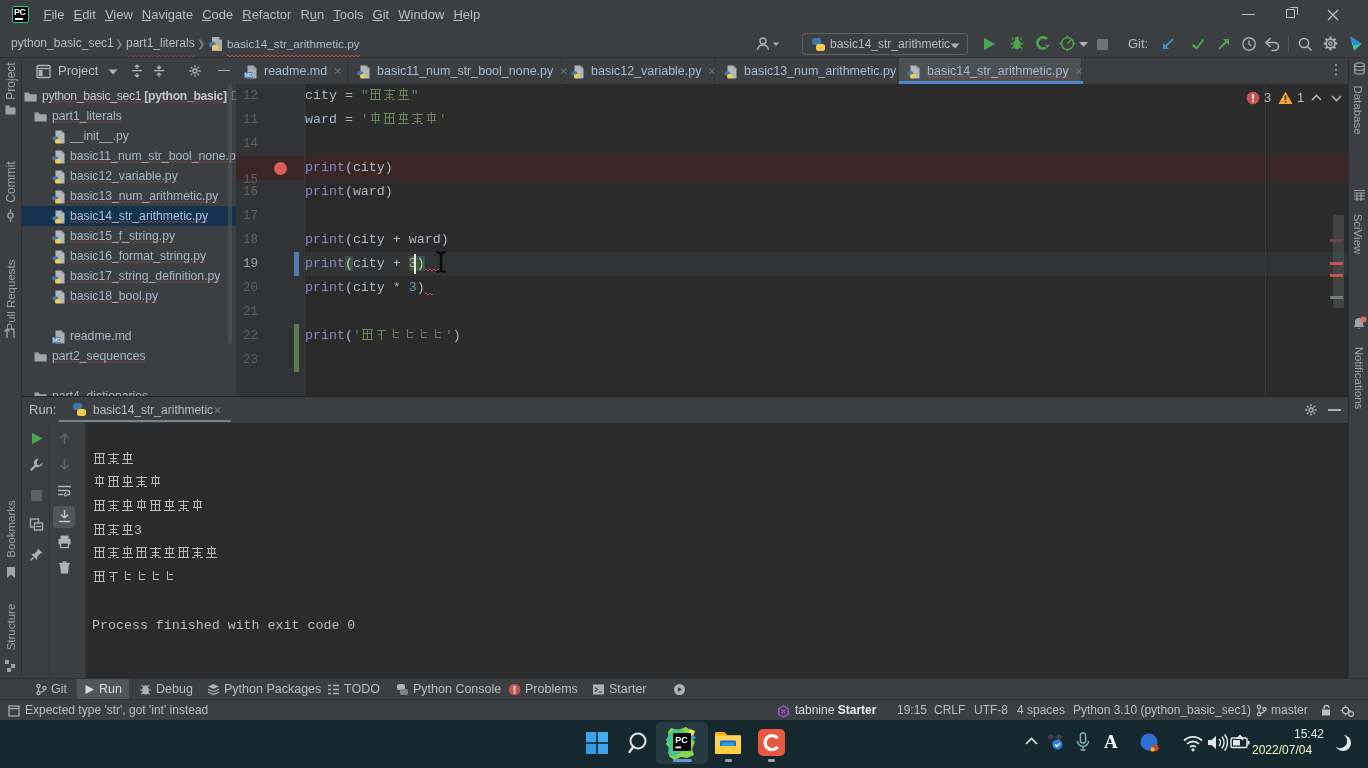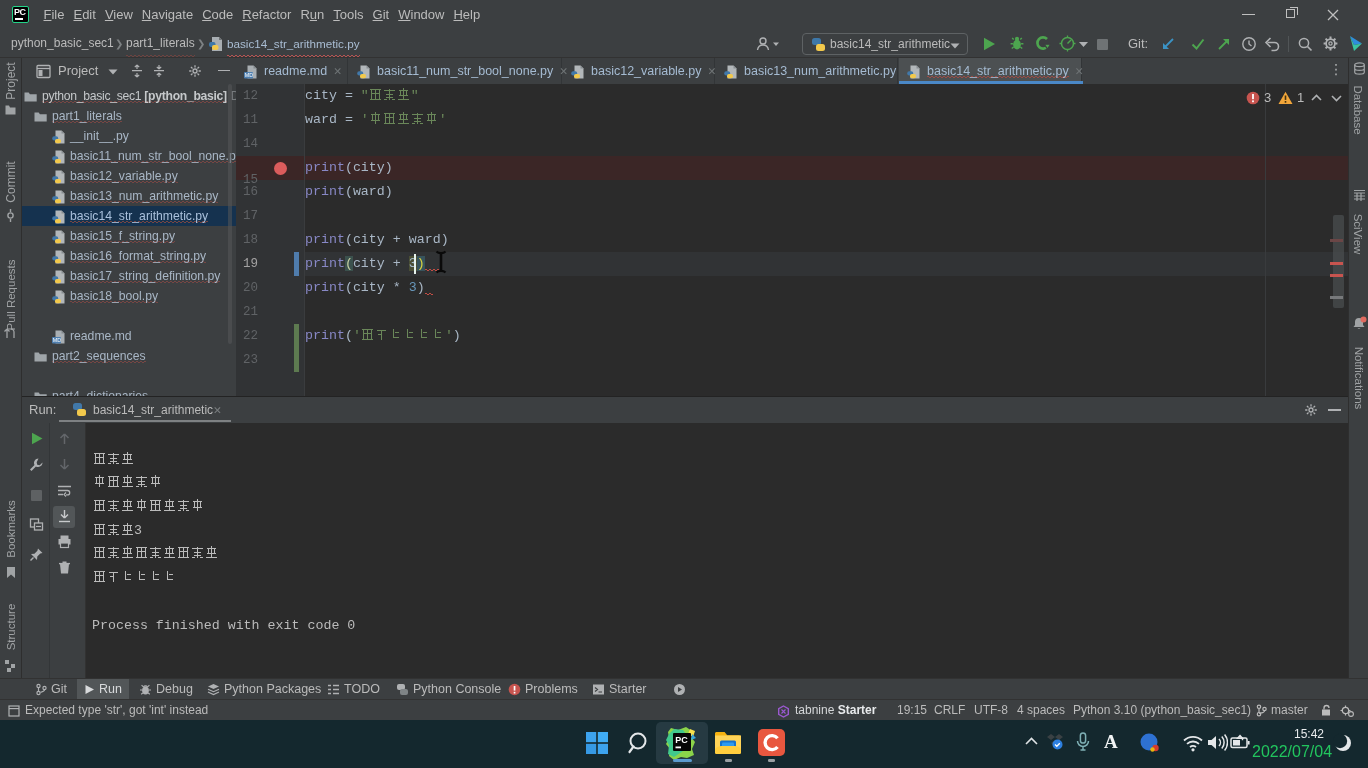--- a/index.html
+++ b/index.html
@@ -658,18 +658,18 @@
       <path d="M2 7h3.5L10 3v13L5.5 12H2z" fill="#E4E7E9"></path>
       <path d="M13 6a5 5 0 010 7M15.8 3.5a9 9 0 010 12M18.6 1.5a12.5 12.5 0 010 16" fill="none" stroke="#E4E7E9" stroke-width="1.5"></path>
     </svg>
   <svg class="abs" style="left:1230px;top:13px" width="22" height="19" viewBox="0 0 22 19">
       <rect x="1" y="5" width="16" height="9.5" rx="1.5" fill="none" stroke="#E4E7E9" stroke-width="1.5"></rect>
       <rect x="17.6" y="8" width="2" height="3.5" fill="#E4E7E9"></rect>
       <rect x="3" y="7" width="7" height="5.5" fill="#E4E7E9"></rect>
       <path d="M10 2.5l2.5 2.8H7.5zM12.5 5.3v2" stroke="#E4E7E9" stroke-width="1.4" fill="none"></path>
     </svg>
   <div class="abs" style="left:1262px;top:7px;width:62px;height:14px;font-size:12px;color:#E8EBED;text-align:right">15:42</div>
-  <div class="abs" style="left:1252px;top:23px;width:72px;height:14px;font-size:16px;color:#22c55e;text-align:right">2022/07/04</div>
+  <div class="abs" style="left:1252px;top:23px;width:72px;height:14px;font-size:12px;color:#fef9c3;text-align:left">2022/07/04</div>
   <svg class="abs" style="left:1333px;top:13px" width="20" height="20" viewBox="0 0 20 20">
       <circle cx="10" cy="10" r="8" fill="#E4E7E9"></circle>
       <circle cx="7" cy="8" r="7.2" fill="#14282E"></circle>
     </svg>
 </div>
 
 </body></html>

